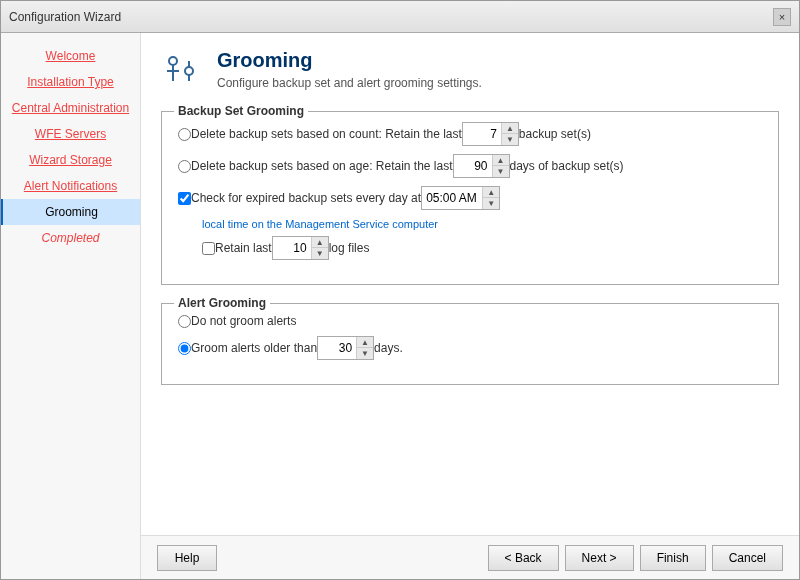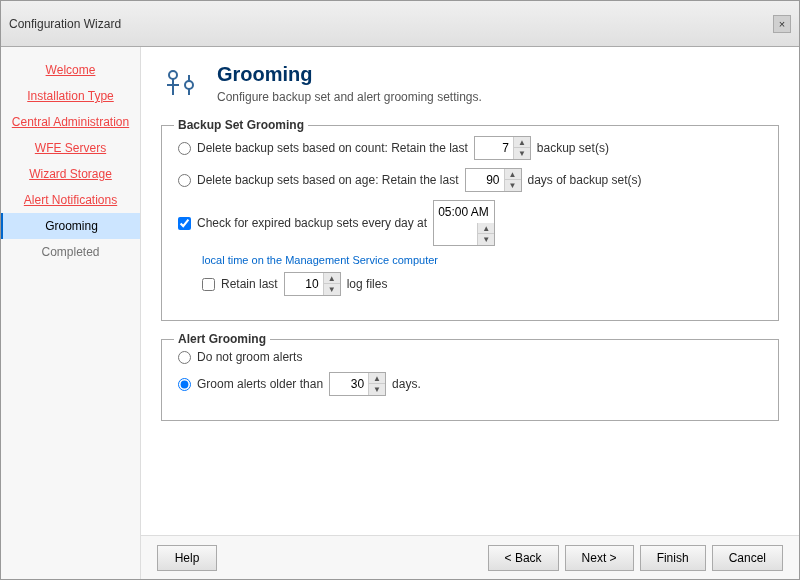--- a/index.html
+++ b/index.html
@@ -19,21 +19,21 @@
       display: flex;
       flex-direction: column;
     }
     .title-bar {
       background: linear-gradient(to bottom, #f0f0f0, #e0e0e0);
       border-bottom: 1px solid #aaa;
       padding: 6px 8px;
       display: flex;
       align-items: center;
       justify-content: space-between;
-      height: 46px;
+      height: 32px;
     }
     .title-bar-text {
       font-size: 12px;
       color: #333;
     }
     .close-btn {
       width: 18px;
       height: 18px;
       background: #d0d0d0;
       border: 1px solid #aaa;
@@ -67,23 +67,24 @@
       text-decoration: underline;
     }
     .sidebar-item.active {
       background: #cce5ff;
       color: #000;
       text-decoration: none;
       font-weight: normal;
       border-left: 2px solid #0066cc;
     }
     .sidebar-item.disabled {
-      color: #737373;
+      color: #ef4444;
       text-decoration: none;
       cursor: default;
+      font-style: italic;
     }
     
     .content-area {
       flex: 1;
       display: flex;
       flex-direction: column;
       padding: 0;
     }
     .content-header {
       padding: 16px 20px 10px 20px;
@@ -130,21 +131,20 @@
       top: -8px;
       left: 12px;
     }
     .fieldset-content {
       margin-top: 8px;
     }
     .form-row {
       display: flex;
       align-items: center;
       margin-bottom: 8px;
-      gap: 6px;
     }
     .form-row label {
       font-size: 12px;
       color: #333;
       display: flex;
       align-items: center;
       gap: 5px;
     }
     input[type="radio"], input[type="checkbox"] {
       margin: 0;
@@ -182,24 +182,23 @@
       align-items: center;
       justify-content: center;
       padding: 0;
       color: #555;
     }
     .spinner-btn:last-child {
       border-bottom: none;
     }
     .time-input {
       display: flex;
-      align-items: flex-end;
+      align-items: flex-start;
       border: 1px solid #aaa;
       background: #fff;
-      flex-direction: column;
     }
     .time-input input[type="text"] {
       width: 60px;
       height: 22px;
       border: none;
       padding: 0 4px;
       font-size: 12px;
       outline: none;
     }
     .hint-text {

